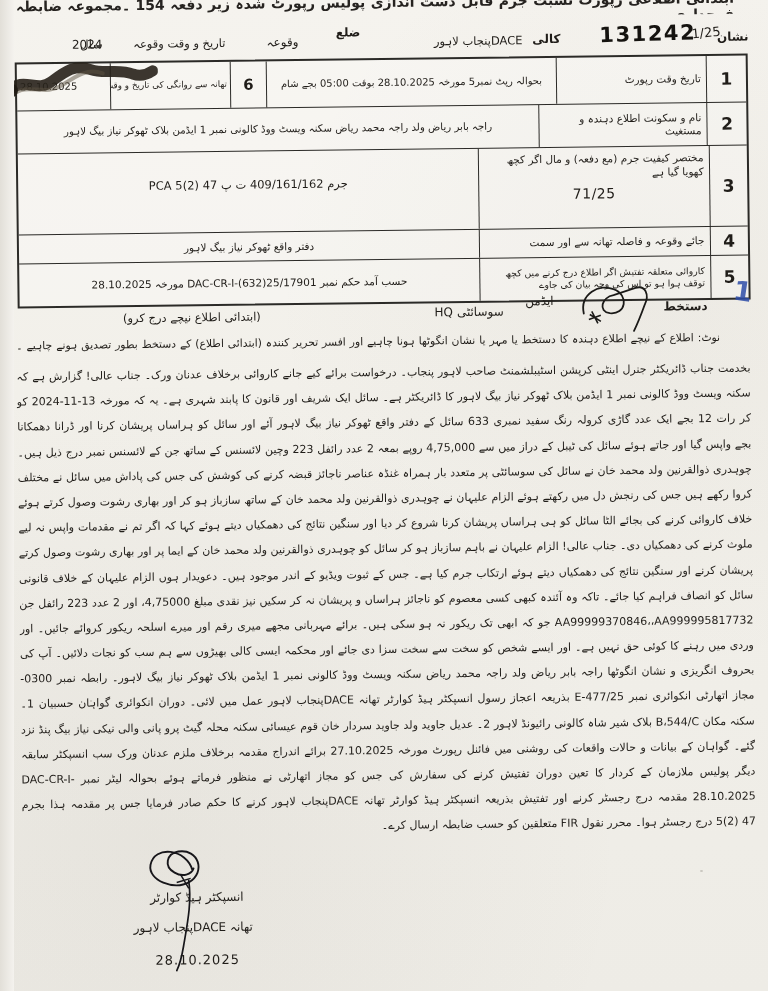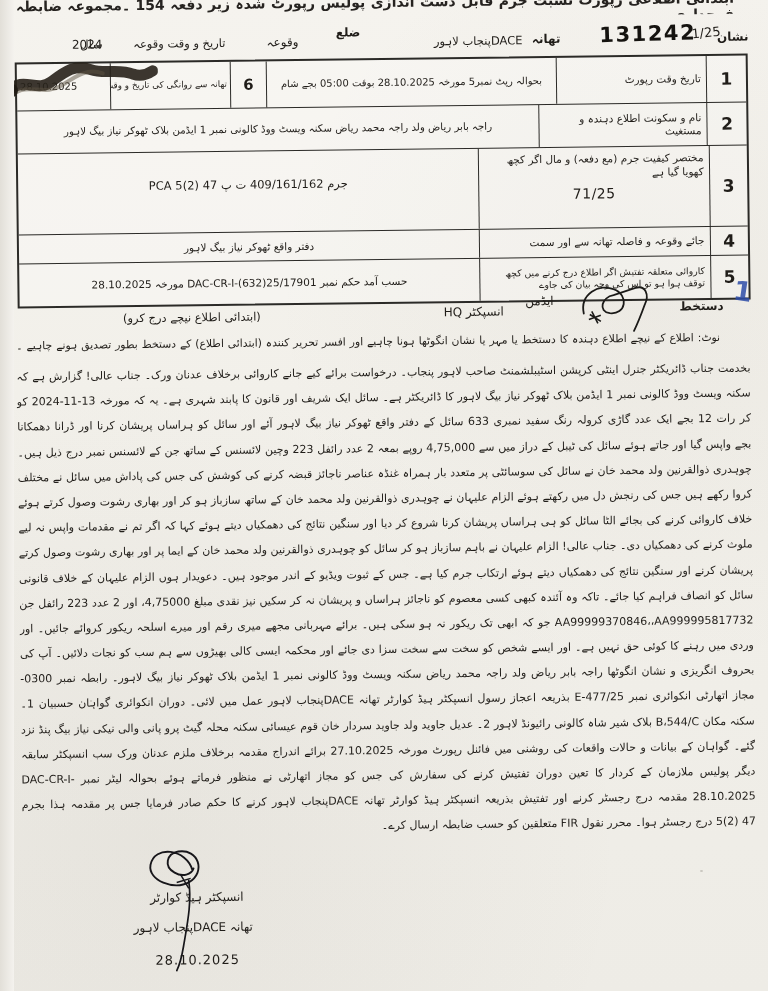--- a/index.html
+++ b/index.html
@@ -53,21 +53,21 @@
   .r1 .w-value2{width:93px;font-size:10px;white-space:nowrap;padding:2px 3px;text-align:left;}
   .r2 .w-label{width:168px;} .r2 .w-value{width:521px;white-space:nowrap;font-size:10.2px;}
   .r345-label{width:243px;} .r345-value{width:486px;}
   .r3 .r345-label{justify-content:flex-start;padding-top:5px;}
   .label2num{font-size:14px;text-align:center;margin-top:8px;letter-spacing:.5px;}
   .r3 .r345-value{justify-content:flex-start;padding-top:26px;font-size:11.5px;}
   .r5 .clabel{font-size:9.3px;line-height:12px;}
 
   
   .attn span{position:absolute;font-size:12px;white-space:nowrap;}
-  .a-sign{right:42px;top:303px;font-weight:bold;}
+  .a-sign{right:58px;top:303px;font-weight:bold;}
   .a-ohda{right:212px;top:296px;}
   .a-desg{right:262px;top:306px;}
   .a-instr{right:505px;top:308px;font-size:11.5px !important;}
   .sig-mid{position:absolute;right:92px;top:278px;z-index:3;}
   .blue-mark{position:absolute;right:13px;top:280px;font-size:27px;color:var(--blue_ink);
     transform:rotate(9deg);opacity:.85;font-weight:bold;}
 
   .note{position:absolute;top:335px;right:16px;left:18px;font-size:10.8px;
     text-indent:30px;text-align:justify;text-align-last:justify;height:22px;overflow:hidden;
     font-weight:500;}
@@ -98,21 +98,21 @@
   <div class="speck" style="left:90px;top:700px;width:2px;height:2px;"></div>
   <div class="speck" style="left:700px;top:870px;width:3px;height:2px;"></div>
 
   <div class="paper">
 
     <div class="title">ابتدائی اطلاعی رپورٹ نسبت جرم قابل دست اندازی پولیس رپورٹ شدہ زیر دفعہ 154 ۔مجموعہ ضابطہ فوجداری</div>
 
     <div class="hdr">
       <span class="f-numlbl">نشان</span>
       <span class="f-numval">1/25</span>
-      <span class="f-thana">تھانہ</span>
+      <span class="f-thana">کالی</span>
       <span class="f-station">DACEپنجاب لاہور</span>
       <span class="f-zila">ضلع</span>
       <span class="f-lahore">وقوعہ</span>
       <span class="f-datetime">تاریخ و وقت وقوعہ</span>
       <span class="f-year">
         <span>سال</span>
         <span>2024</span>
       </span>
     </div>
     <div class="stamp">131242</div>
@@ -153,21 +153,21 @@
 
     <svg class="stain-svg" width="155" height="62" viewBox="0 0 155 62">
       <path d="M6,44 C20,30 34,46 48,36 C62,26 72,18 88,24 C102,29 116,23 130,29 C138,32 144,30 150,26" stroke="#27211a" stroke-width="11" fill="none" stroke-linecap="round" opacity="0.9"></path>
       <path d="M10,48 C24,36 42,50 58,40 C72,31 84,22 100,28" stroke="#5c5142" stroke-width="4" fill="none" stroke-linecap="round" opacity="0.5"></path>
       <circle cx="8" cy="44" r="7" fill="#1d1812" opacity="0.85"></circle>
     </svg>
 
     <div class="attn">
       <span class="a-sign">دستخط</span>
       <span class="a-ohda">ایڈمن</span>
-      <span class="a-desg">انسپکٹر HQ</span>
+      <span class="a-desg">سوسائٹی HQ</span>
       <span class="a-instr">(ابتدائی اطلاع نیچے درج کرو)</span>
     </div>
     <svg class="sig-mid" width="100" height="58" viewBox="0 0 100 58">
       <path d="M10,38 C6,18 26,8 40,14 C56,20 52,40 36,38 C24,36 28,22 40,20 L62,13 C72,10 76,20 71,30 C68,38 64,48 60,56" stroke="#1b1a18" stroke-width="1.8" fill="none" stroke-linecap="round"></path>
       <path d="M18,36 l6,12 M15,44 l12,-4 M16,39 l11,7" stroke="#1b1a18" stroke-width="1.6" fill="none"></path>
     </svg>
     <div class="blue-mark">1</div>
 
     <div class="note">نوٹ: اطلاع کے نیچے اطلاع دہندہ کا دستخط یا مہر یا نشان انگوٹھا ہونا چاہیے اور افسر تحریر کنندہ (ابتدائی اطلاع) کے دستخط بطور تصدیق ہونے چاہیے ۔</div>
 

